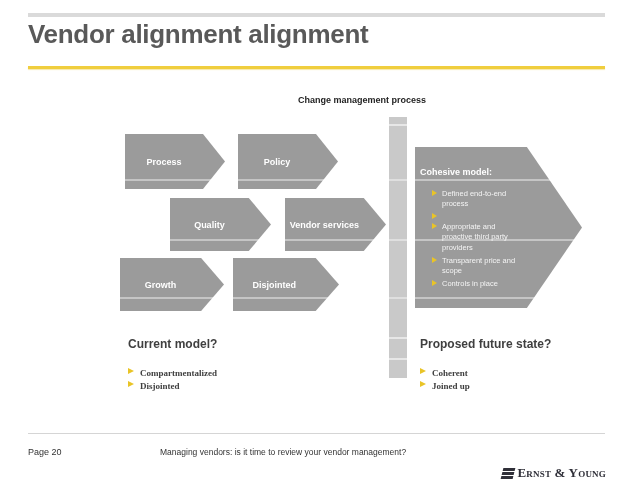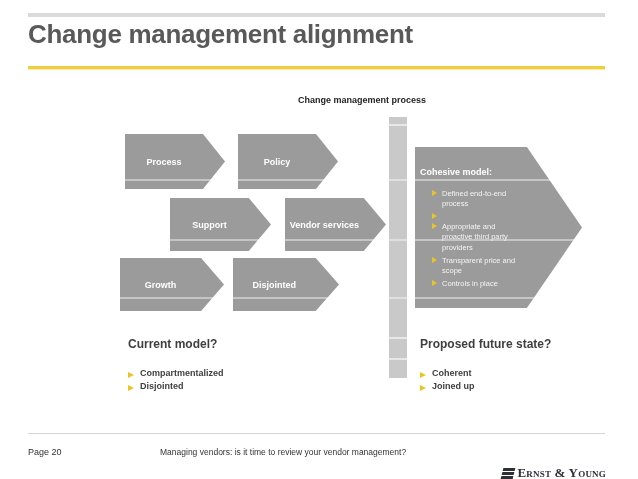--- a/index.html
+++ b/index.html
@@ -64,21 +64,21 @@
   .cohesive-list .tri{margin:1px 5px 0 0;border-left-width:5px;border-top-width:3px;border-bottom-width:3px;}
 
   .row-line{position:absolute;left:120px;width:462px;height:2px;background:rgba(255,255,255,.42);pointer-events:none;}
   .rl-1{top:179px;} .rl-2{top:239px;} .rl-3{top:297px;}
 
   
   .model-note{position:absolute;top:337px;color:var(--text-dark);}
   .model-note.current{left:128px;}
   .model-note.proposed{left:420px;}
   .note-heading{font-size:12px;font-weight:bold;margin-bottom:17px;}
-  .note-item{display:flex;align-items:flex-end;margin-bottom:3px;font-size:9px;font-weight:bold;}
+  .note-item{display:flex;align-items:flex-start;margin-bottom:3px;font-size:9px;font-weight:bold;font-family:Liberation Serif, serif;}
   .note-item .tri{margin-right:6px;}
 
   
   .footer-rule{position:absolute;left:28px;top:433px;width:577px;height:1px;background:#d5d5d5;}
   .page-number{position:absolute;left:28px;top:447px;font-size:9px;color:#333333;}
   .footer-caption{position:absolute;left:160px;top:447px;font-size:8.5px;color:#333333;white-space:nowrap;}
   .logo{position:absolute;left:502px;top:441px;width:104px;color:var(--logo-dark);}
   .logo-row{display:flex;align-items:center;justify-content:flex-end;margin-top:24px;}
   .beam{display:inline-block;width:13px;height:11px;margin-right:3px;
         transform:skewX(-14deg);
@@ -94,39 +94,39 @@
     font-family:"Liberation Serif","DejaVu Serif",serif;
     font-style:italic;font-weight:bold;font-size:6.5px;text-align:right;margin-top:1px;white-space:nowrap;
   }
 </style>
 </head>
 <body>
 
 <div class="slide">
 
   <div class="top-strip"></div>
-  <h1 class="title">Change management alignment</h1>
+  <h1 class="title">Vendor alignment alignment</h1>
   <div class="title-rule"></div>
 
   <div class="cmp-label">Change management process</div>
 
   <div class="vbar">
     <span class="seg s1"></span>
     <span class="seg s2"></span>
     <span class="seg s3"></span>
   </div>
 
   <div class="arrow arr-process">
     <span class="arrow-label">Process</span>
   </div>
   <div class="arrow arr-policy">
     <span class="arrow-label">Policy</span>
   </div>
   <div class="arrow arr-support">
-    <span class="arrow-label">Support</span>
+    <span class="arrow-label">Quality</span>
   </div>
   <div class="arrow arr-vendor">
     <span class="arrow-label">Vendor services</span>
   </div>
   <div class="arrow arr-growth">
     <span class="arrow-label">Growth</span>
   </div>
   <div class="arrow arr-knowledge">
     <span class="arrow-label">Disjointed</span>
   </div>

